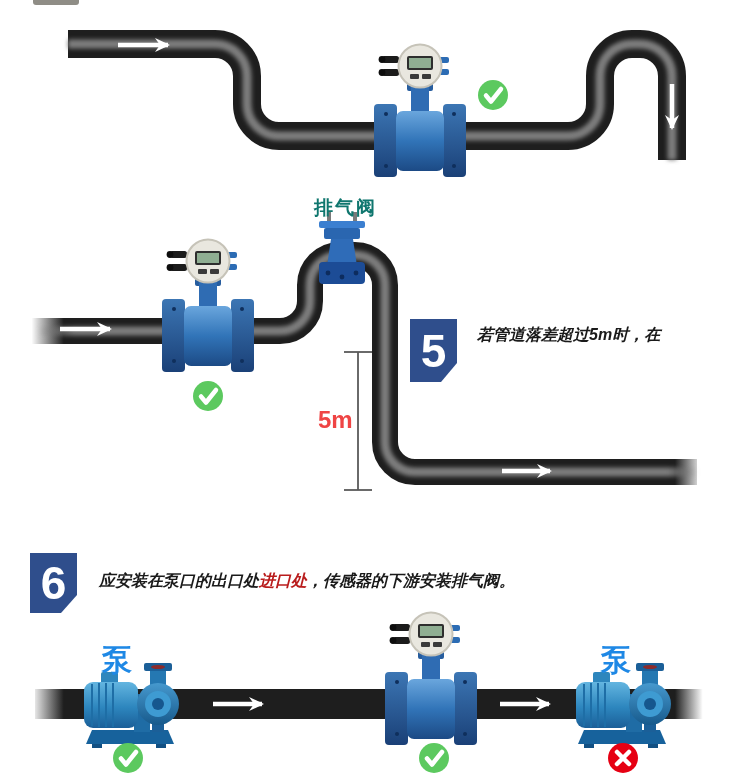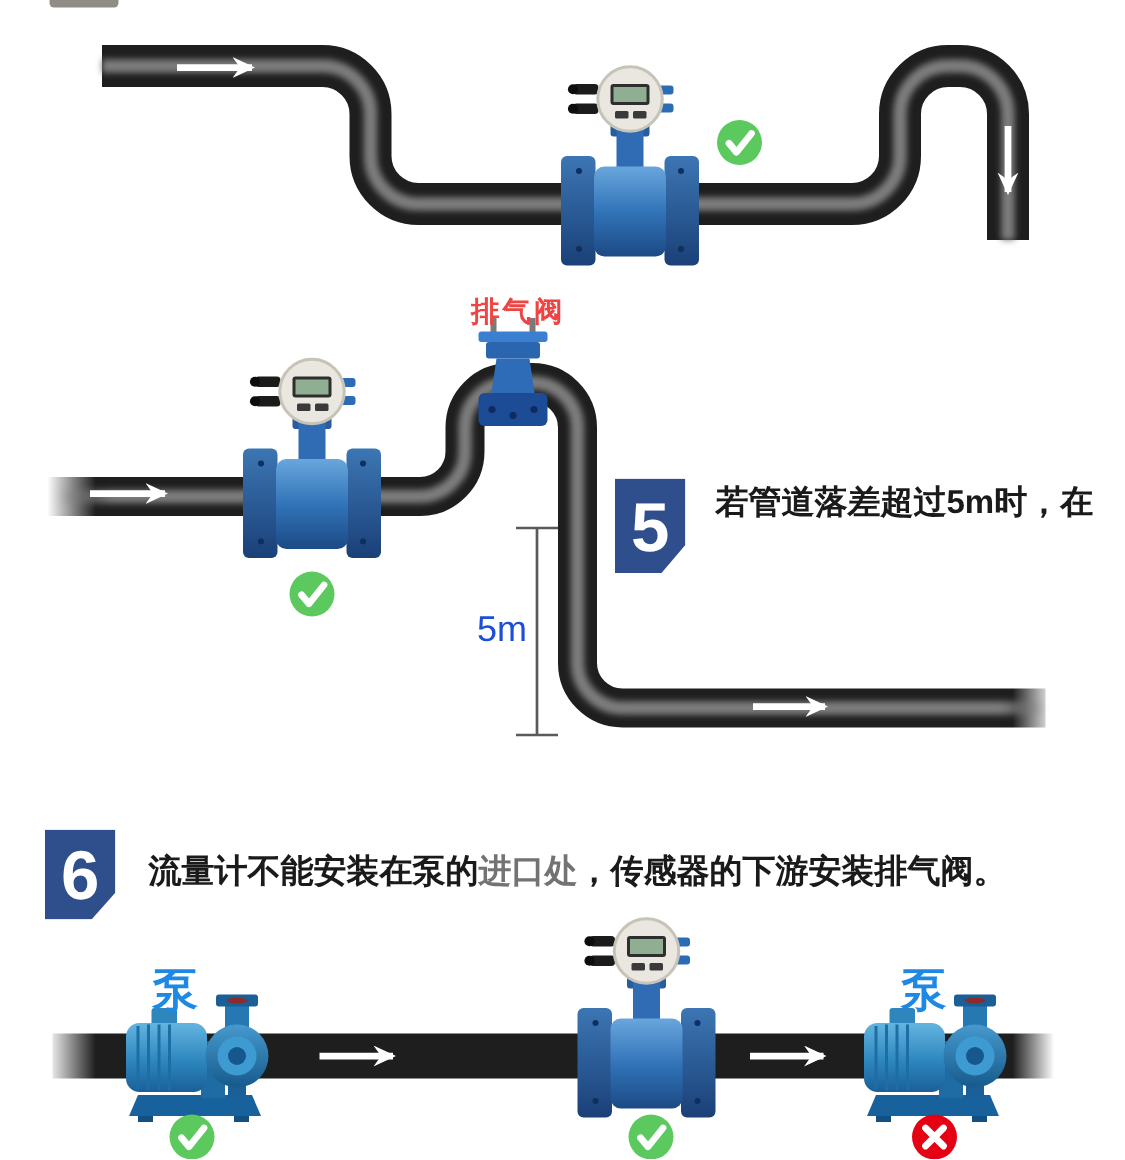--- a/index.html
+++ b/index.html
@@ -2,32 +2,32 @@
 <html><head>
 <meta charset="utf-8">
 <style>
   html,body{margin:0;padding:0;background:#fff;}
   #page{position:relative;width:750px;height:773px;background:#fff;overflow:hidden;
         font-family:"Liberation Sans","DejaVu Sans",sans-serif;}
   #gfx{position:absolute;left:0;top:0;width:750px;height:773px;}
   .txt{position:absolute;white-space:nowrap;}
   .artifact{position:absolute;left:33px;top:0;width:46px;height:5px;background:#8f8d86;
             border-radius:0 0 3px 3px;}
-  .valve-label{left:314px;top:195px;font-size:19px;font-weight:600;color:#ef4444;letter-spacing:2px;}
-  .dim-label{left:318px;top:406px;font-size:24px;font-weight:400;color:#1d4ed8;}
+  .valve-label{left:314px;top:195px;font-size:19px;font-weight:600;color:#0f766e;letter-spacing:2px;}
+  .dim-label{left:318px;top:406px;font-size:24px;font-weight:700;color:#ef4444;}
   .badge{position:absolute;width:47px;background:#2F4E8C;color:#fff;
          display:flex;align-items:center;justify-content:center;
          font-size:46px;font-weight:bold;
          clip-path:polygon(0 0,100% 0,100% 70%,66% 100%,0 100%);}
   .badge5{left:410px;top:319px;height:63px;}
   .badge6{left:30px;top:553px;height:60px;}
-  .steptext{position:absolute;font-size:22px;font-weight:600;color:#1A1A1A;line-height:37px;}
+  .steptext{position:absolute;font-size:16px;font-weight:600;color:#1A1A1A;line-height:37px;font-style:italic;}
   .step5-text{left:477px;top:316px;}
   .step6-text{left:99px;top:566px;line-height:30px;}
-  .hl{color:#737373;}
+  .hl{color:#b91c1c;}
   .pump-label{font-size:30px;font-weight:600;color:#1E88E5;}
   .pump-label.left{left:102px;top:640px;}
   .pump-label.right{left:601px;top:640px;}
 </style>
 </head>
 <body>
 
 <div id="page">
 
   <div class="artifact"></div>
@@ -197,19 +197,19 @@
     <span>5</span>
   </div>
   <div class="txt steptext step5-text">
     <div>若管道落差超过5m时，在</div>
   </div>
 
   <div class="badge badge6">
     <span>6</span>
   </div>
   <div class="txt steptext step6-text">
-    <span>流量计不能安装在泵的</span><span class="hl">进口处</span><span>，传感器的下游安装排气阀。</span>
+    <span>应安装在泵口的出口处</span><span class="hl">进口处</span><span>，传感器的下游安装排气阀。</span>
   </div>
 
   <div class="txt pump-label left">泵</div>
   <div class="txt pump-label right">泵</div>
 
 </div>
 
 </body></html>

